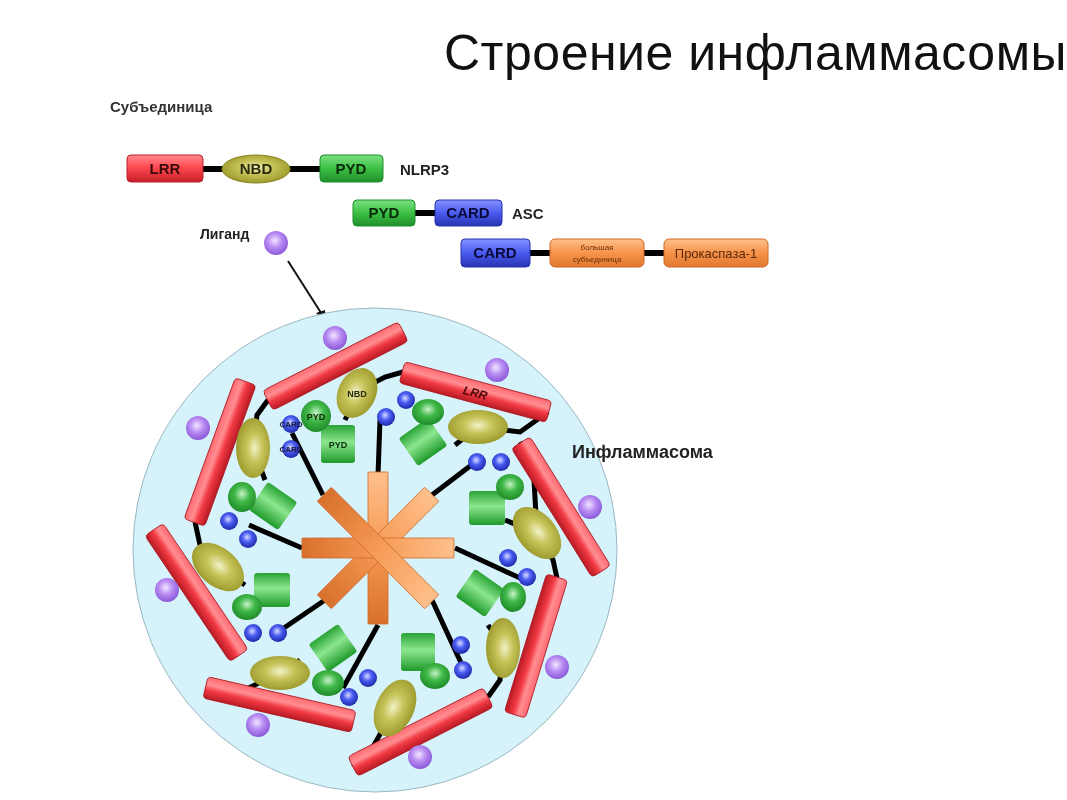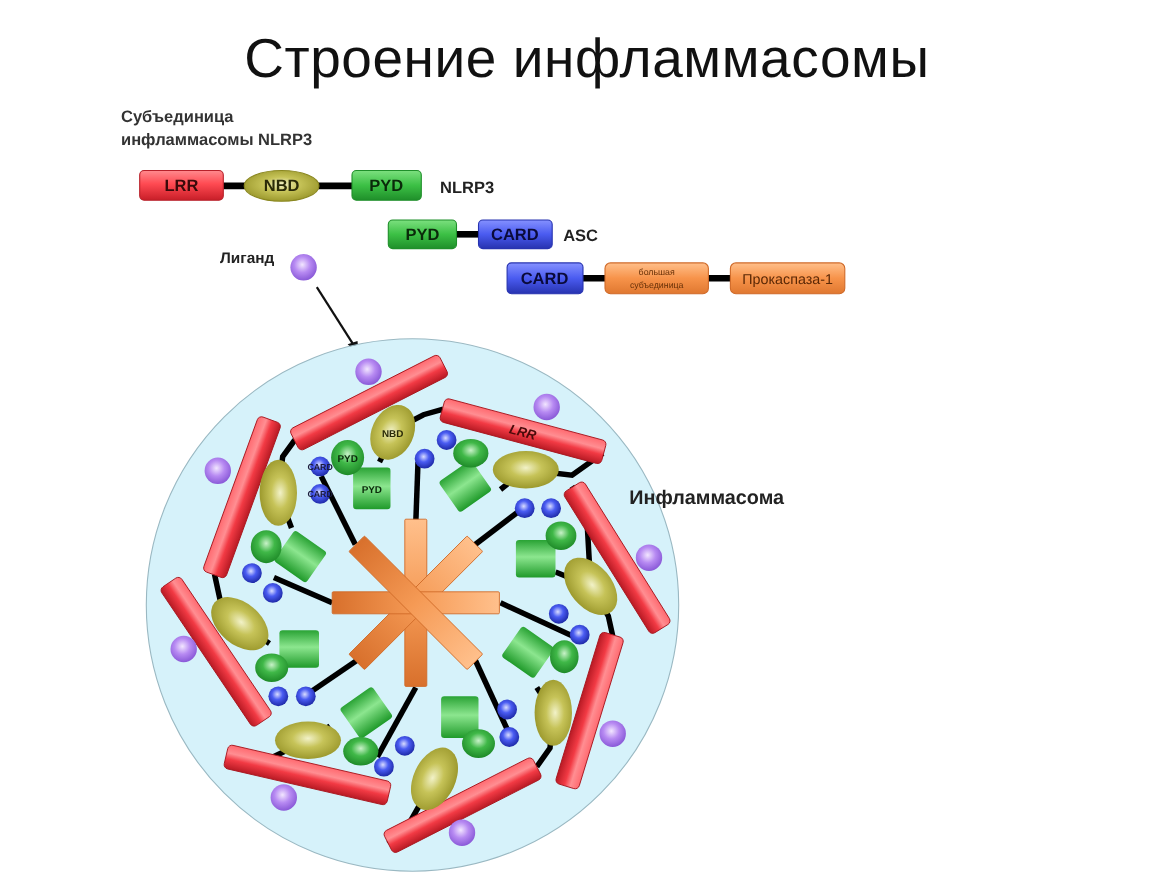--- a/index.html
+++ b/index.html
@@ -1,28 +1,27 @@
 <!DOCTYPE html>
 <html><head>
 <meta charset="utf-8">
 <style>
   html, body { margin:0; padding:0; background:#ffffff; }
   body { width:1067px; height:800px; position:relative; overflow:hidden; font-family:"Liberation Sans", sans-serif; }
-  .title { position:absolute; left:0; width:1067px; top:24px; text-align:center; font-size:50px; color:#111; letter-spacing:0.5px; }
+  .title { position:absolute; left:0; width:1067px; top:24px; text-align:right; font-size:50px; color:#111; letter-spacing:0.5px; }
   .subtitle { position:absolute; left:110px; top:96px; font-size:15px; font-weight:bold; color:#333; line-height:21px; }
   svg.diag { position:absolute; left:0; top:0; }
   .dom-text { font-family:"Liberation Sans", sans-serif; font-weight:bold; }
 </style>
 </head>
 <body>
 
 <div class="title">Строение инфламмасомы</div>
 <div class="subtitle">
   <div>Субъединица</div>
-  <div>инфламмасомы NLRP3</div>
 </div>
 
 <svg class="diag" width="1067" height="800" viewBox="0 0 1067 800">
   <defs>
     <linearGradient id="gRed" x1="0" y1="0" x2="0" y2="1">
       <stop offset="0" stop-color="#ff8a8e"></stop>
         <stop offset="0.45" stop-color="#ff4a52"></stop>
         <stop offset="1" stop-color="#c81e28"></stop>
     </linearGradient>
     <linearGradient id="gGreen" x1="0" y1="0" x2="0" y2="1">

